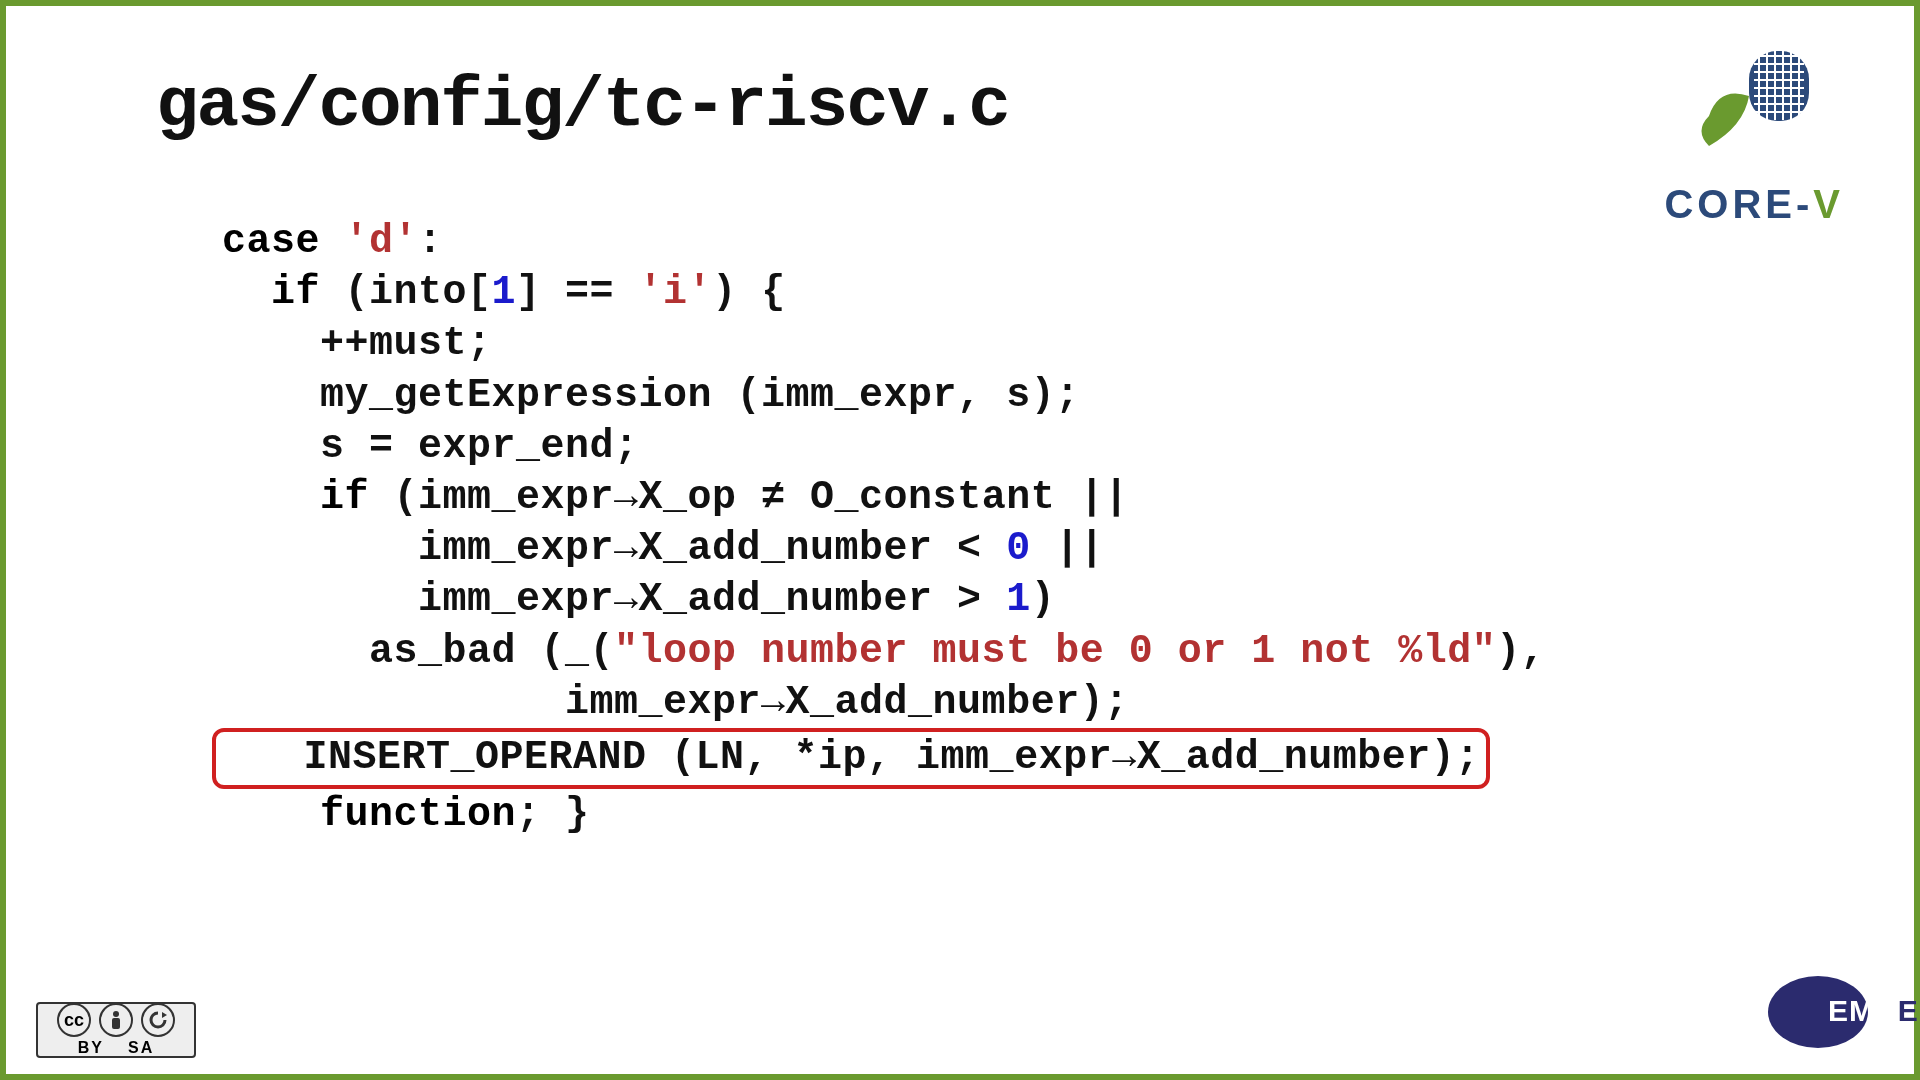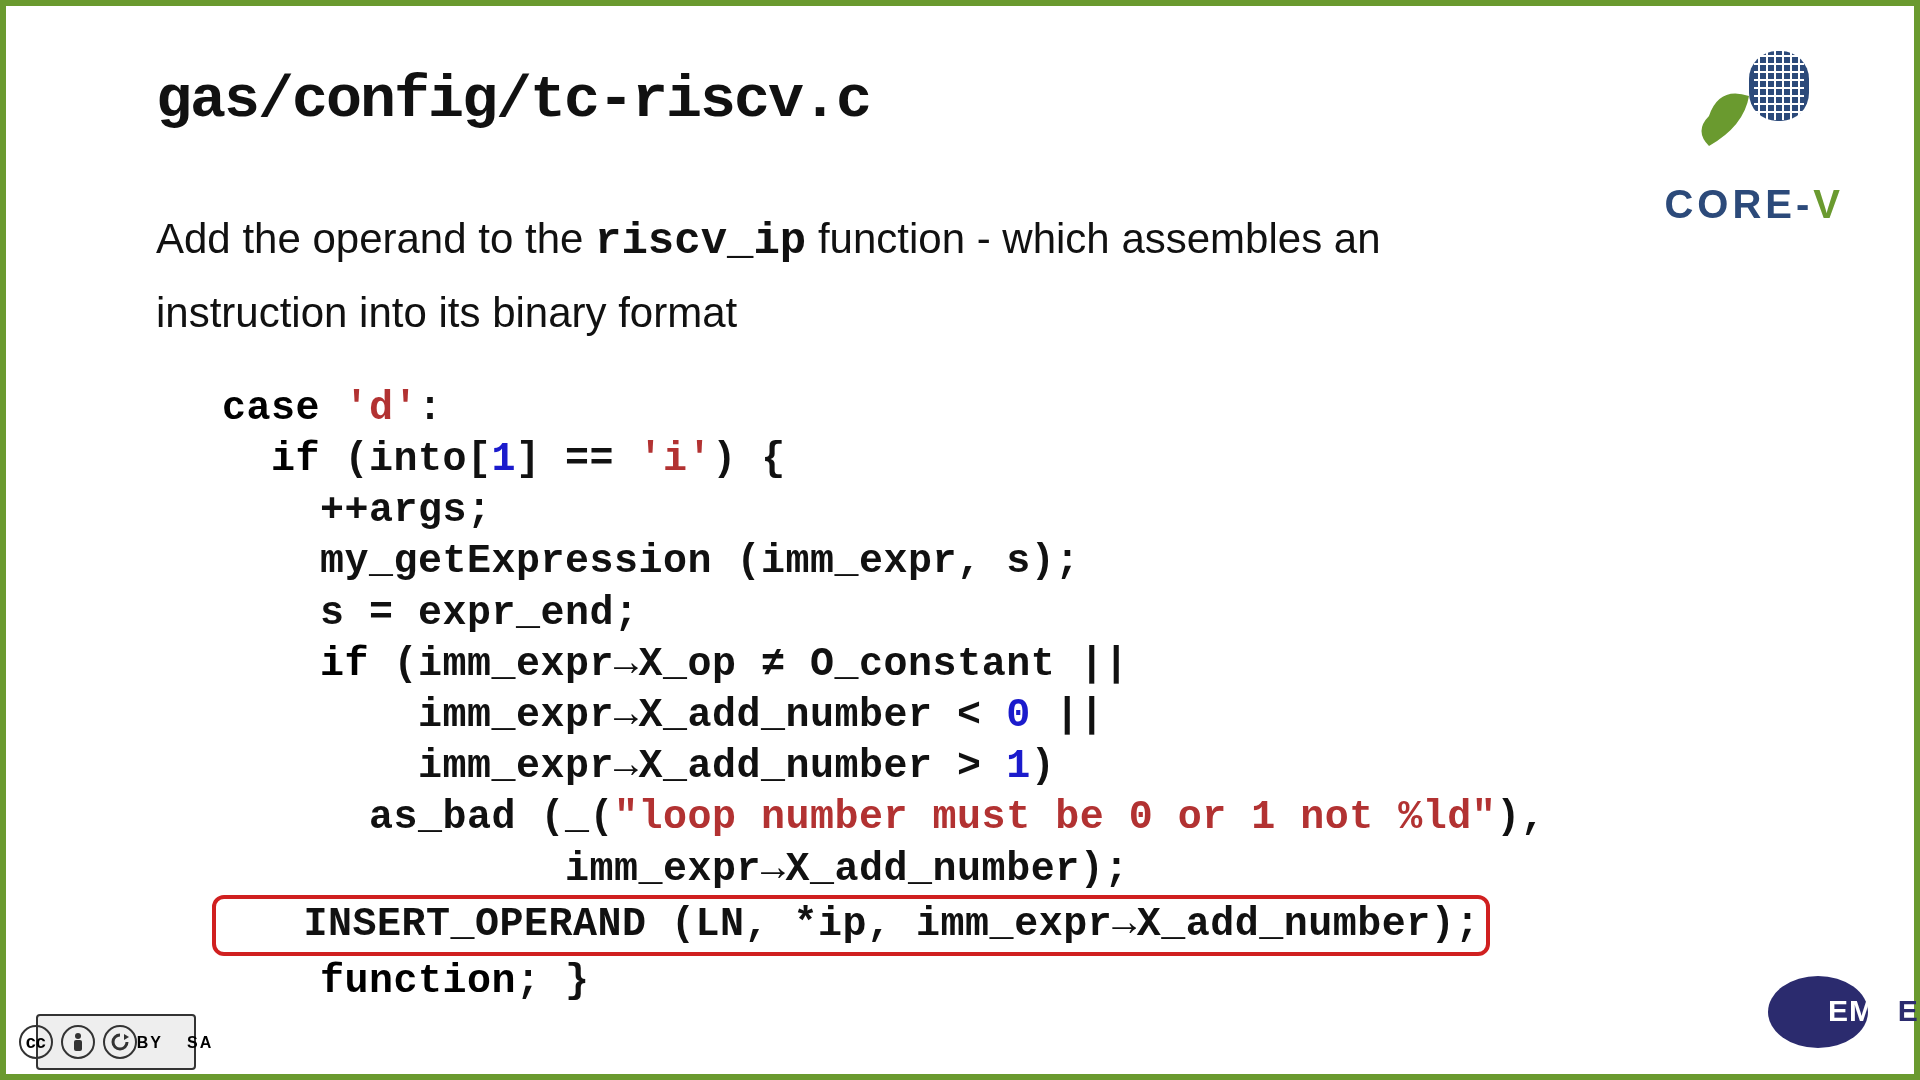--- a/index.html
+++ b/index.html
@@ -9,21 +9,21 @@
     border: 6px solid #6a9a2f;
     position: relative;
     background: #fff;
   }
   .content {
     padding: 60px 150px 0 150px;
   }
   h1.title {
     font-family: 'Courier New', Courier, monospace;
     font-weight: 900;
-    font-size: 60px;
+    font-size: 71px;
     letter-spacing: -2px;
     color: #111;
     margin-bottom: 70px;
   }
   p.desc {
     font-family: sans-serif;
     font-size: 42px;
     color: #111;
     line-height: 1.65;
     margin-bottom: 36px;
@@ -66,27 +66,27 @@
     font-family: sans-serif;
     font-size: 40px;
     font-weight: 600;
     letter-spacing: 4px;
     color: #2c4a7a;
     margin-top: 6px;
   }
   .corev-text .v { color: #6a9a2f; }
   .cc {
     position: absolute;
-    left: 30px; bottom: 4px;
+    left: 30px; bottom: 16px;
     width: 160px; height: 56px;
     border: 2px solid #333;
     border-radius: 4px;
     background: #eee;
     display: flex;
-    flex-direction: row;
+    flex-direction: column;
     align-items: center;
     justify-content: center;
     padding: 2px 0;
   }
   .cc .row {
     display: flex; gap: 8px; align-items: center; justify-content: center;
   }
   .cc .circ {
     width: 34px; height: 34px; border: 2.5px solid #333; border-radius: 50%;
     display: flex; align-items: center; justify-content: center;
@@ -141,27 +141,24 @@
         <line x1="112" y1="5" x2="112" y2="74"></line>
           <line x1="120" y1="5" x2="120" y2="74"></line>
       </g>
     </svg>
     <div class="corev-text"><span>CORE-</span><span class="v">V</span></div>
   </div>
 
   <div class="content">
     <h1 class="title">gas/config/tc-riscv.c</h1>
 
-    <p class="desc">
-      <span>Add the operand to the </span><span class="mono">riscv_ip</span><span> function - which assembles an instruction into its binary format</span>
-    </p>
 
     <pre class="code"><span class="kw">case</span><span> </span><span class="ch">'d'</span><span>:</span>
 <span>  </span><span class="kw">if</span><span> (into[</span><span class="num">1</span><span>] == </span><span class="ch">'i'</span><span>) {</span>
-<span>    ++args;</span>
+<span>    ++must;</span>
 <span>    my_getExpression (imm_expr, s);</span>
 <span>    s = expr_end;</span>
 <span>    </span><span class="kw">if</span><span> (imm_expr→X_op ≠ O_constant ||</span>
 <span>        imm_expr→X_add_number &lt; </span><span class="num">0</span><span> ||</span>
 <span>        imm_expr→X_add_number &gt; </span><span class="num">1</span><span>)</span>
 <span>      as_bad (_(</span><span class="str">"loop number must be 0 or 1 not %ld"</span><span>),</span>
 <span>              imm_expr→X_add_number);</span>
 <span class="hl"><span>   INSERT_OPERAND (LN, *ip, imm_expr→X_add_number);</span></span>
 <span>    </span><span class="kw">function</span><span>; }</span></pre>
   </div>

